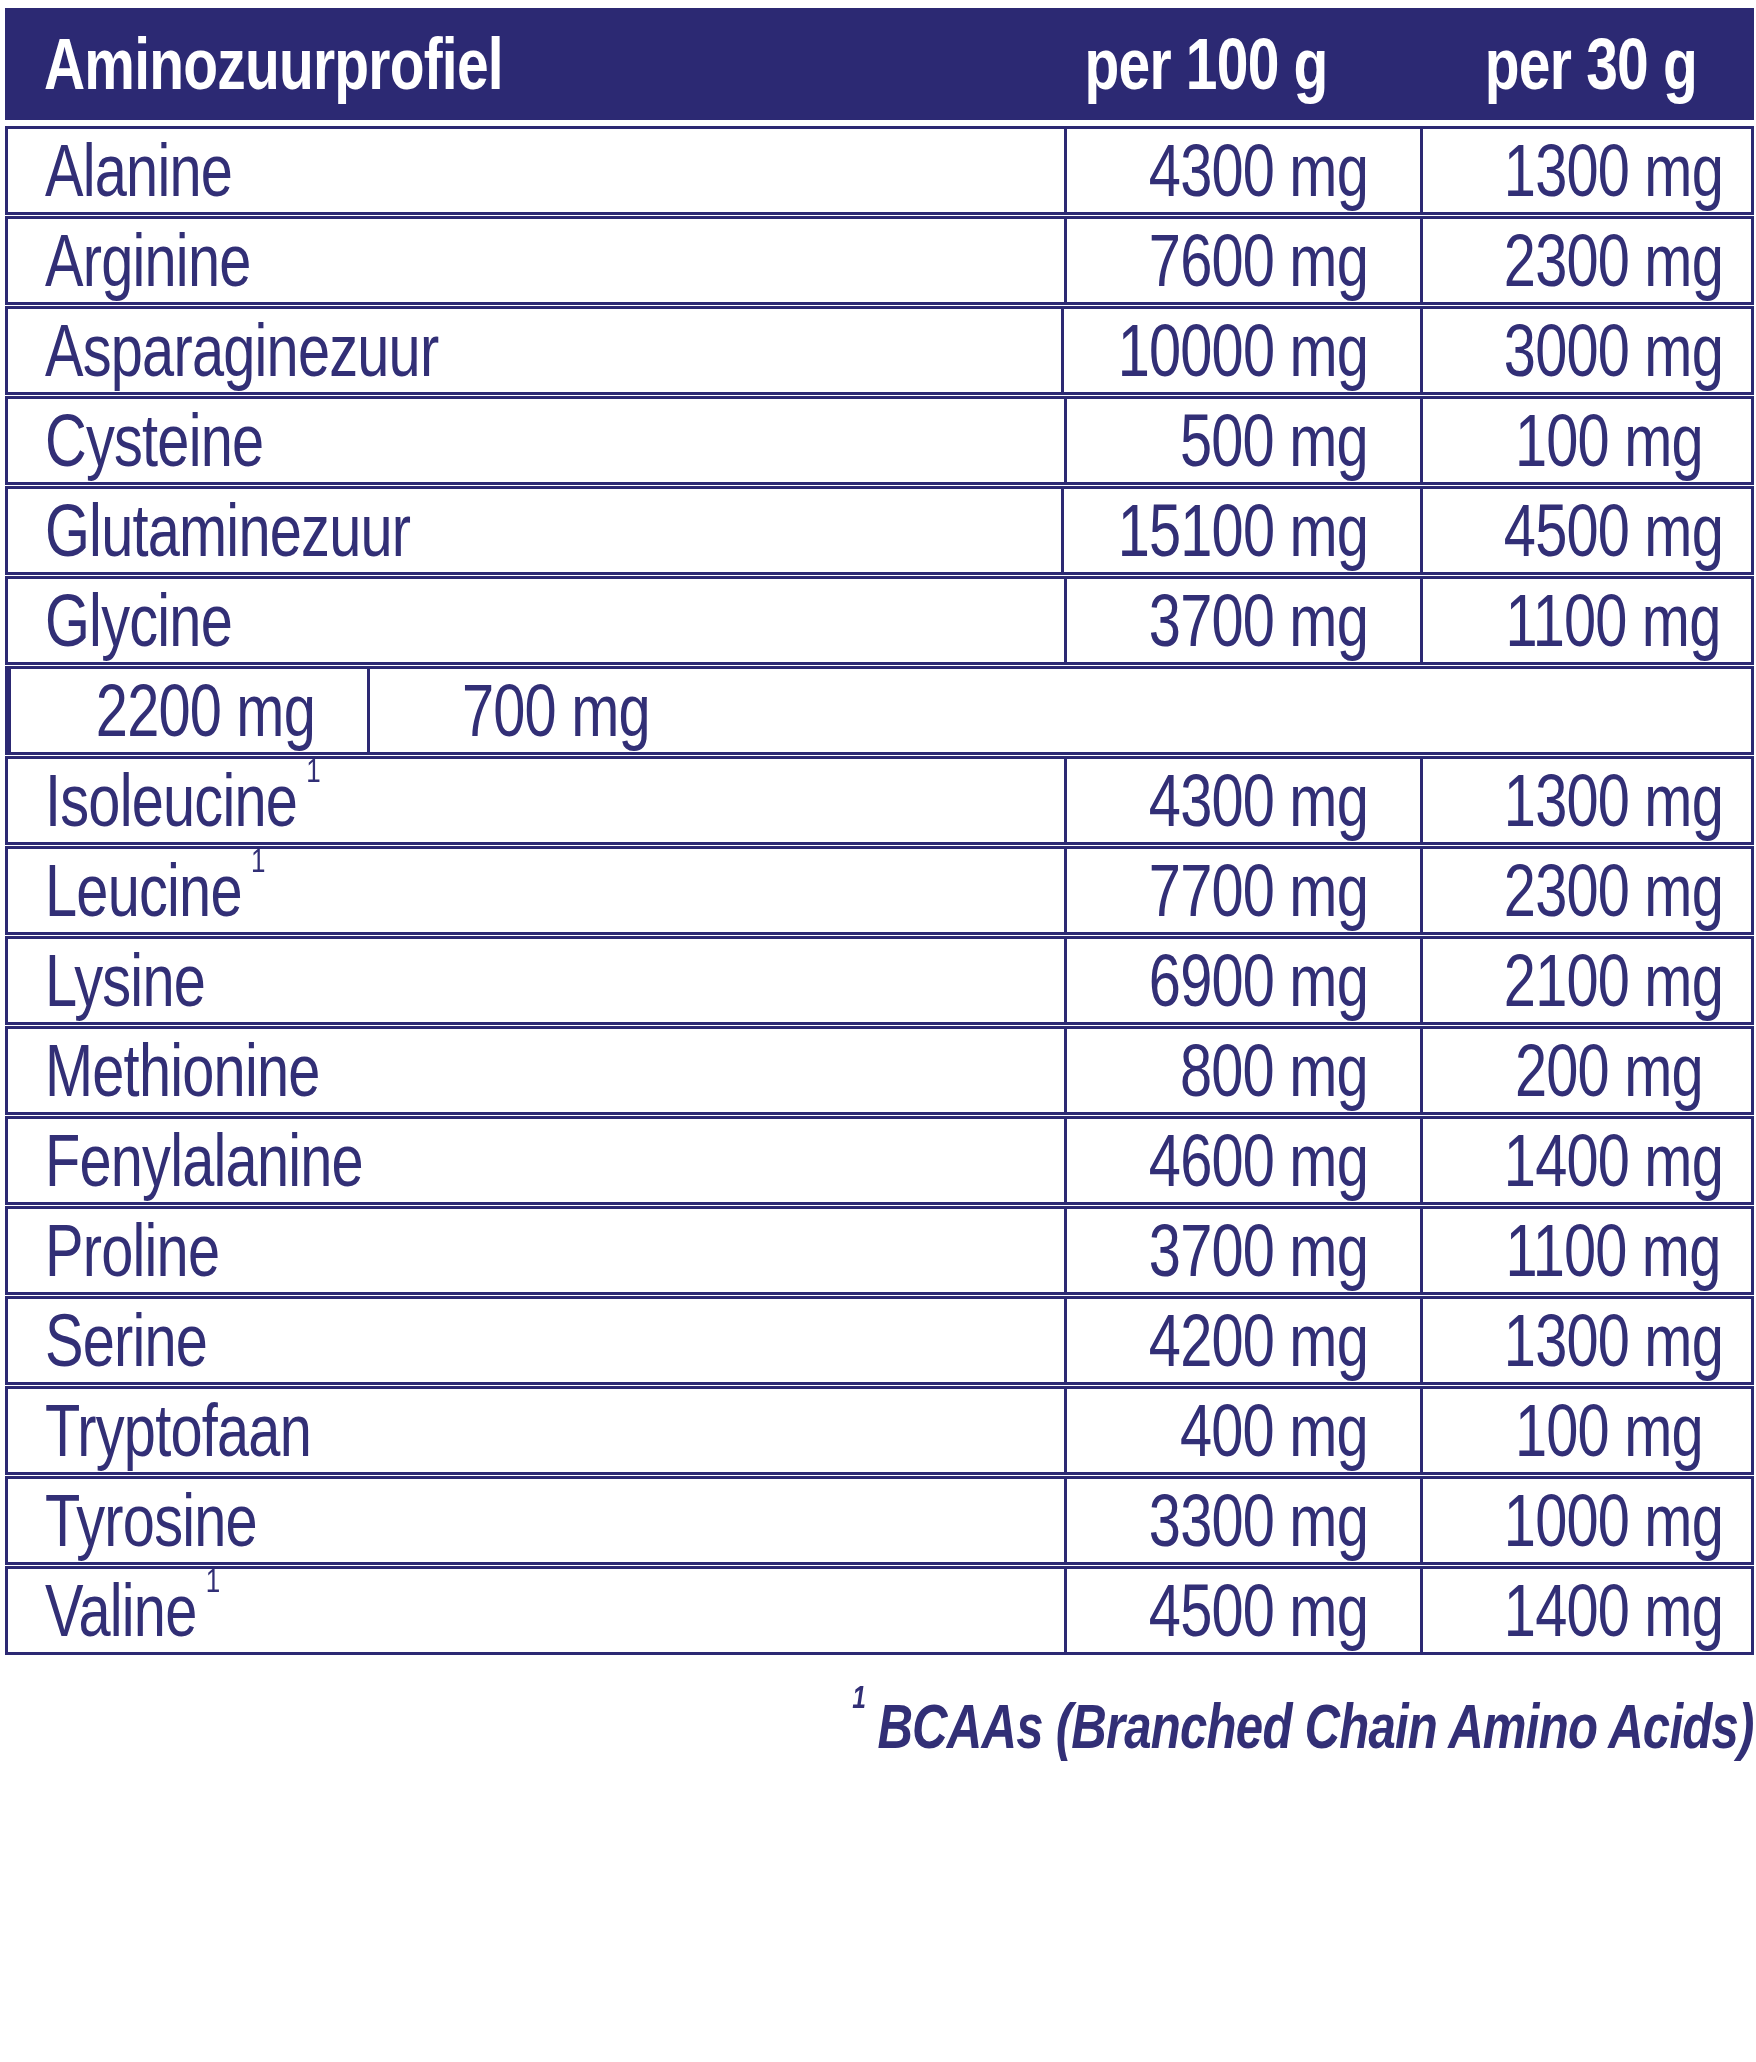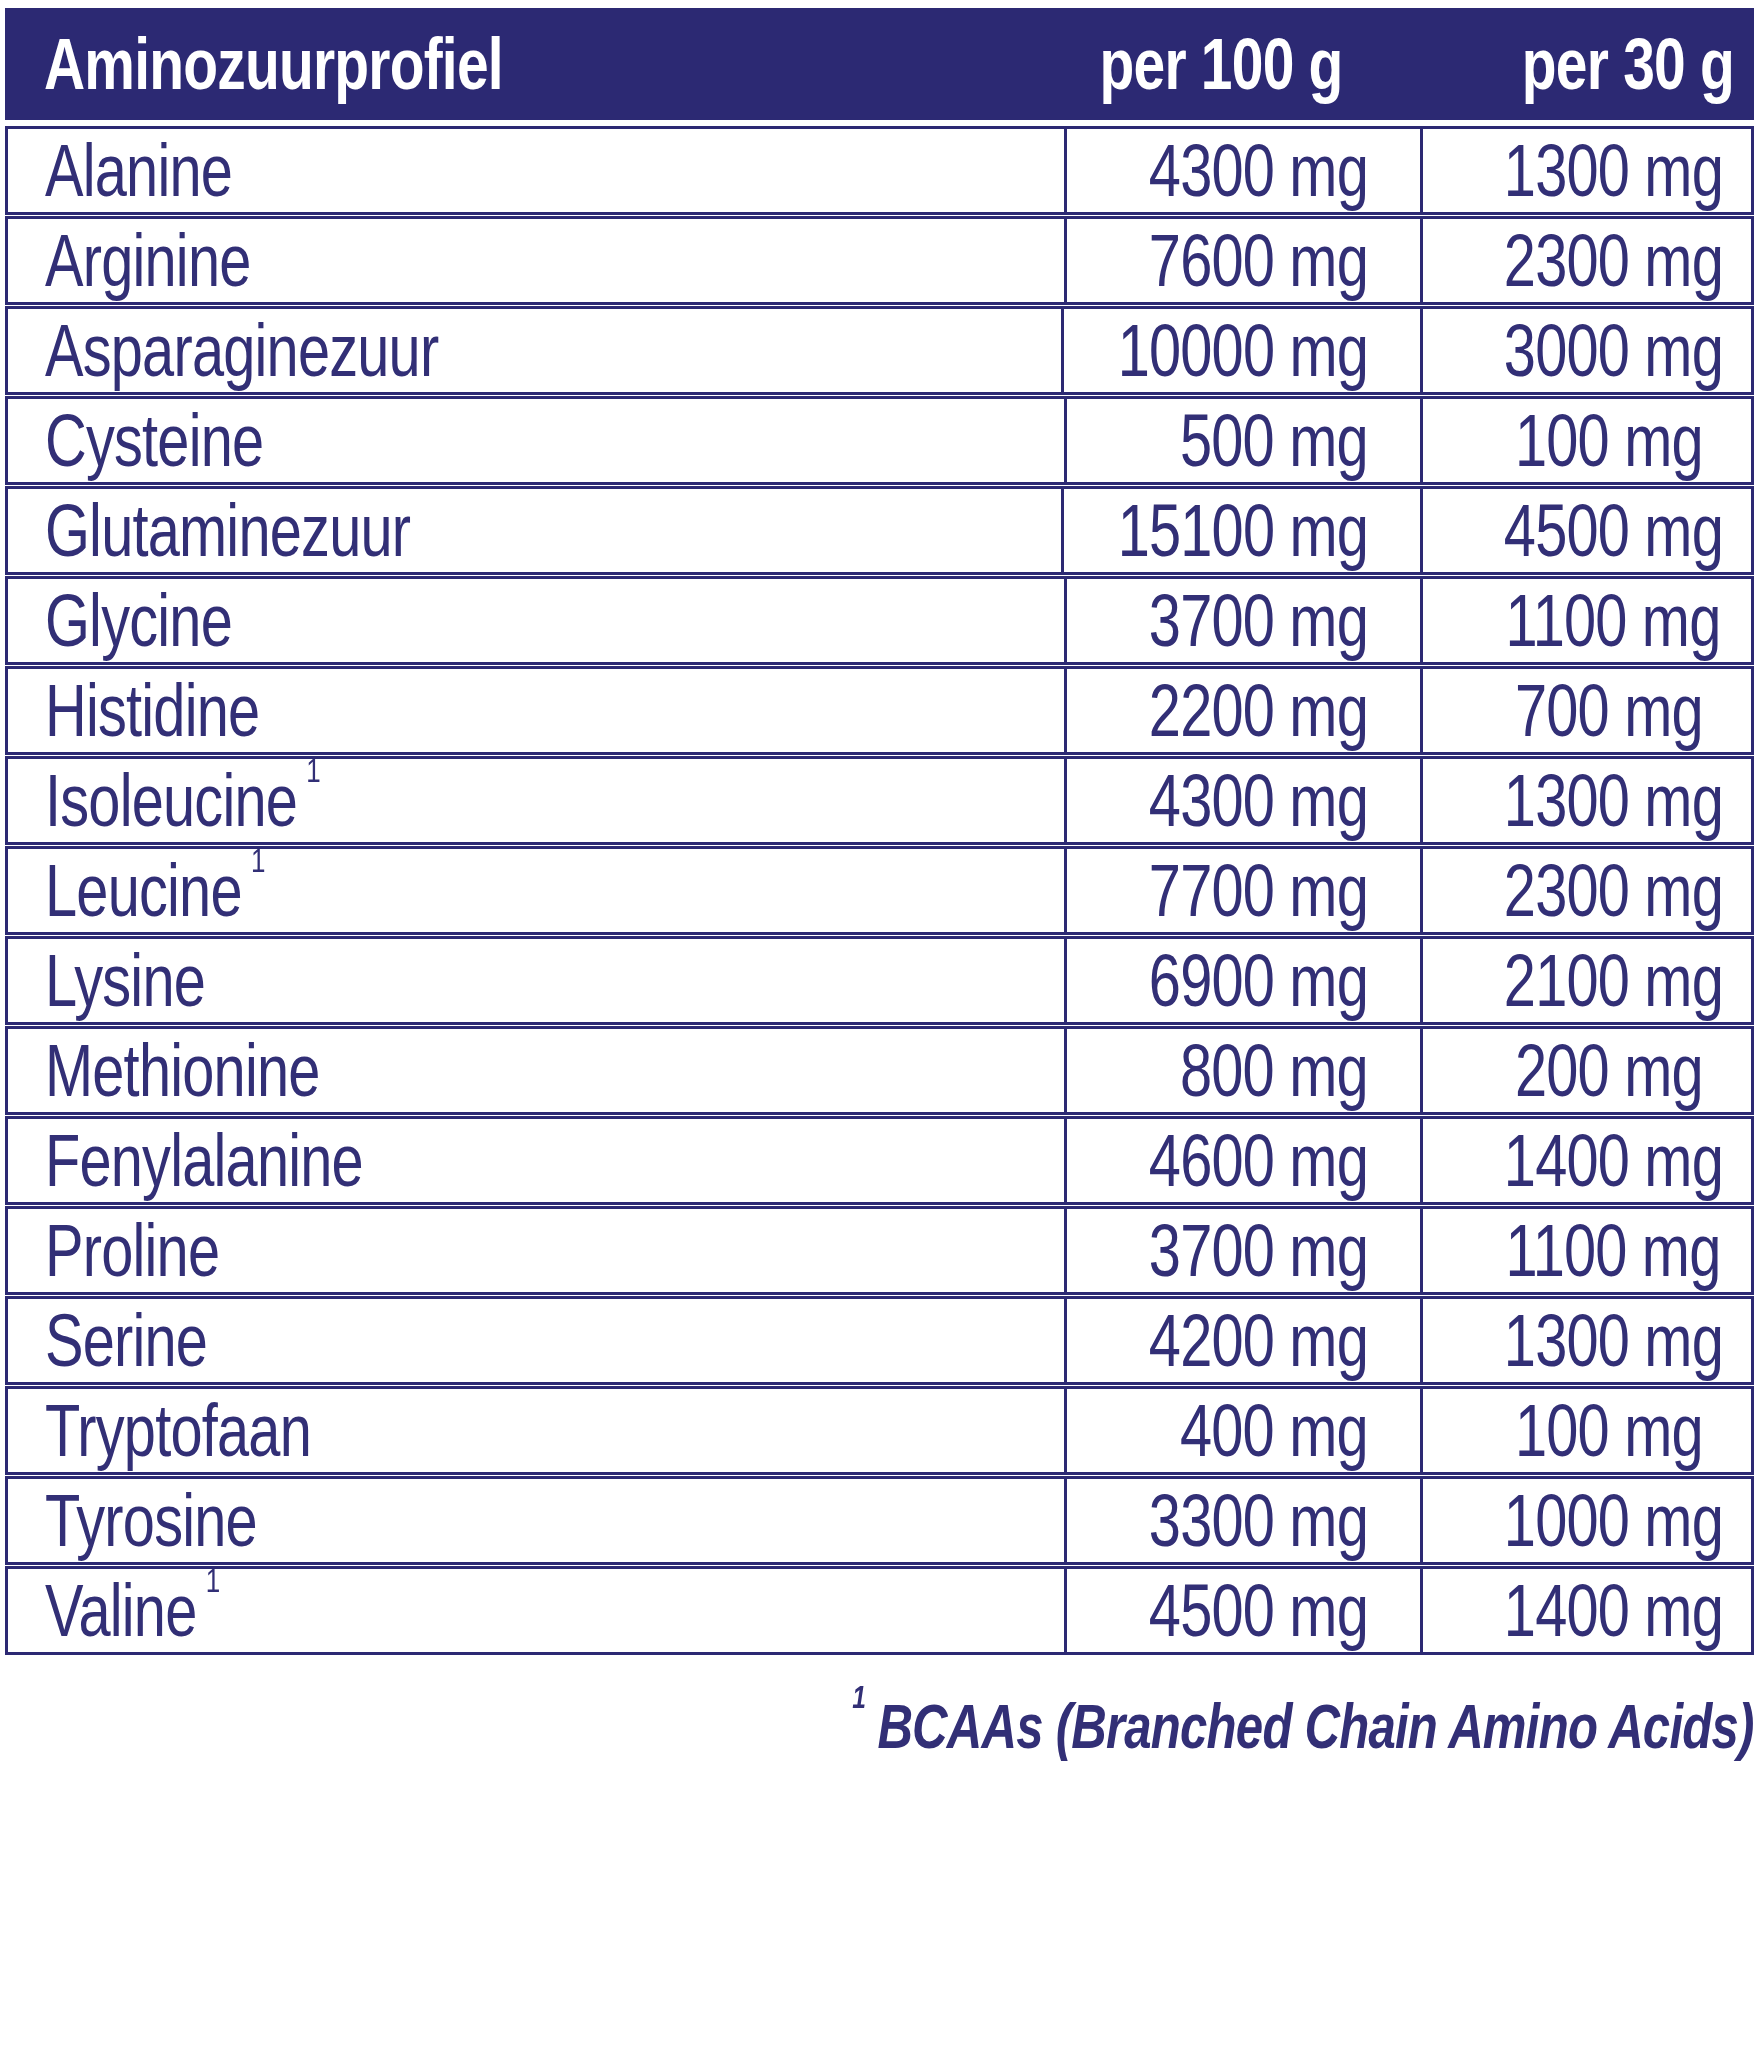--- a/index.html
+++ b/index.html
@@ -14,21 +14,21 @@
 
   
   .t{display:inline-block;white-space:nowrap;transform:scaleX(0.78);}
   .tl{transform-origin:left center;}
   .tr{transform-origin:right center;}
 
   
   .thead{display:flex;align-items:center;height:112px;background:var(--navy);color:#ffffff;gap:45px;}
   .h1{box-sizing:border-box;width:1070px;padding-left:39px;display:flex;justify-content:flex-start;align-items:center;}
   .h2{box-sizing:border-box;width:343px;padding-right:52px;display:flex;justify-content:flex-end;align-items:center;}
-  .h3{box-sizing:border-box;width:335px;padding-right:20px;display:flex;justify-content:flex-end;align-items:flex-end;}
+  .h3{box-sizing:border-box;width:335px;padding-right:57px;display:flex;justify-content:flex-end;align-items:flex-end;}
   .thead .t{font-size:73px;font-weight:700;letter-spacing:-1px;}
 
   
   .rows{display:flex;flex-direction:column;gap:1px;margin-top:5.9px;}
   .row{box-sizing:border-box;display:flex;height:89px;border:3.9px solid var(--navy);background:var(--row-bg);}
   .c{box-sizing:border-box;display:flex;align-items:center;overflow:visible;}
   .c1{width:1066px;justify-content:flex-start;padding-left:37px;}
   .c2{width:359px;border-left:3.9px solid var(--navy);justify-content:flex-end;padding-right:52px;}
   .c3{width:331px;border-left:3.9px solid var(--navy);justify-content:center;padding-right:48px;padding-left:40px;}
   .row .t{font-size:74px;font-weight:400;letter-spacing:-1px;color:var(--text);}
@@ -125,23 +125,20 @@
           </div>
         <div class="c c2">
             <span class="t tr">3700 mg</span>
           </div>
         <div class="c c3">
             <span class="t tr">1100 mg</span>
           </div>
       </div>
 
       <div class="row">
-        <div class="c c1">
-            <span class="t tl"><span>Histidine</span><sup></sup></span>
-          </div>
         <div class="c c2">
             <span class="t tr">2200 mg</span>
           </div>
         <div class="c c3">
             <span class="t tr">700 mg</span>
           </div>
       </div>
 
       <div class="row">
         <div class="c c1">

